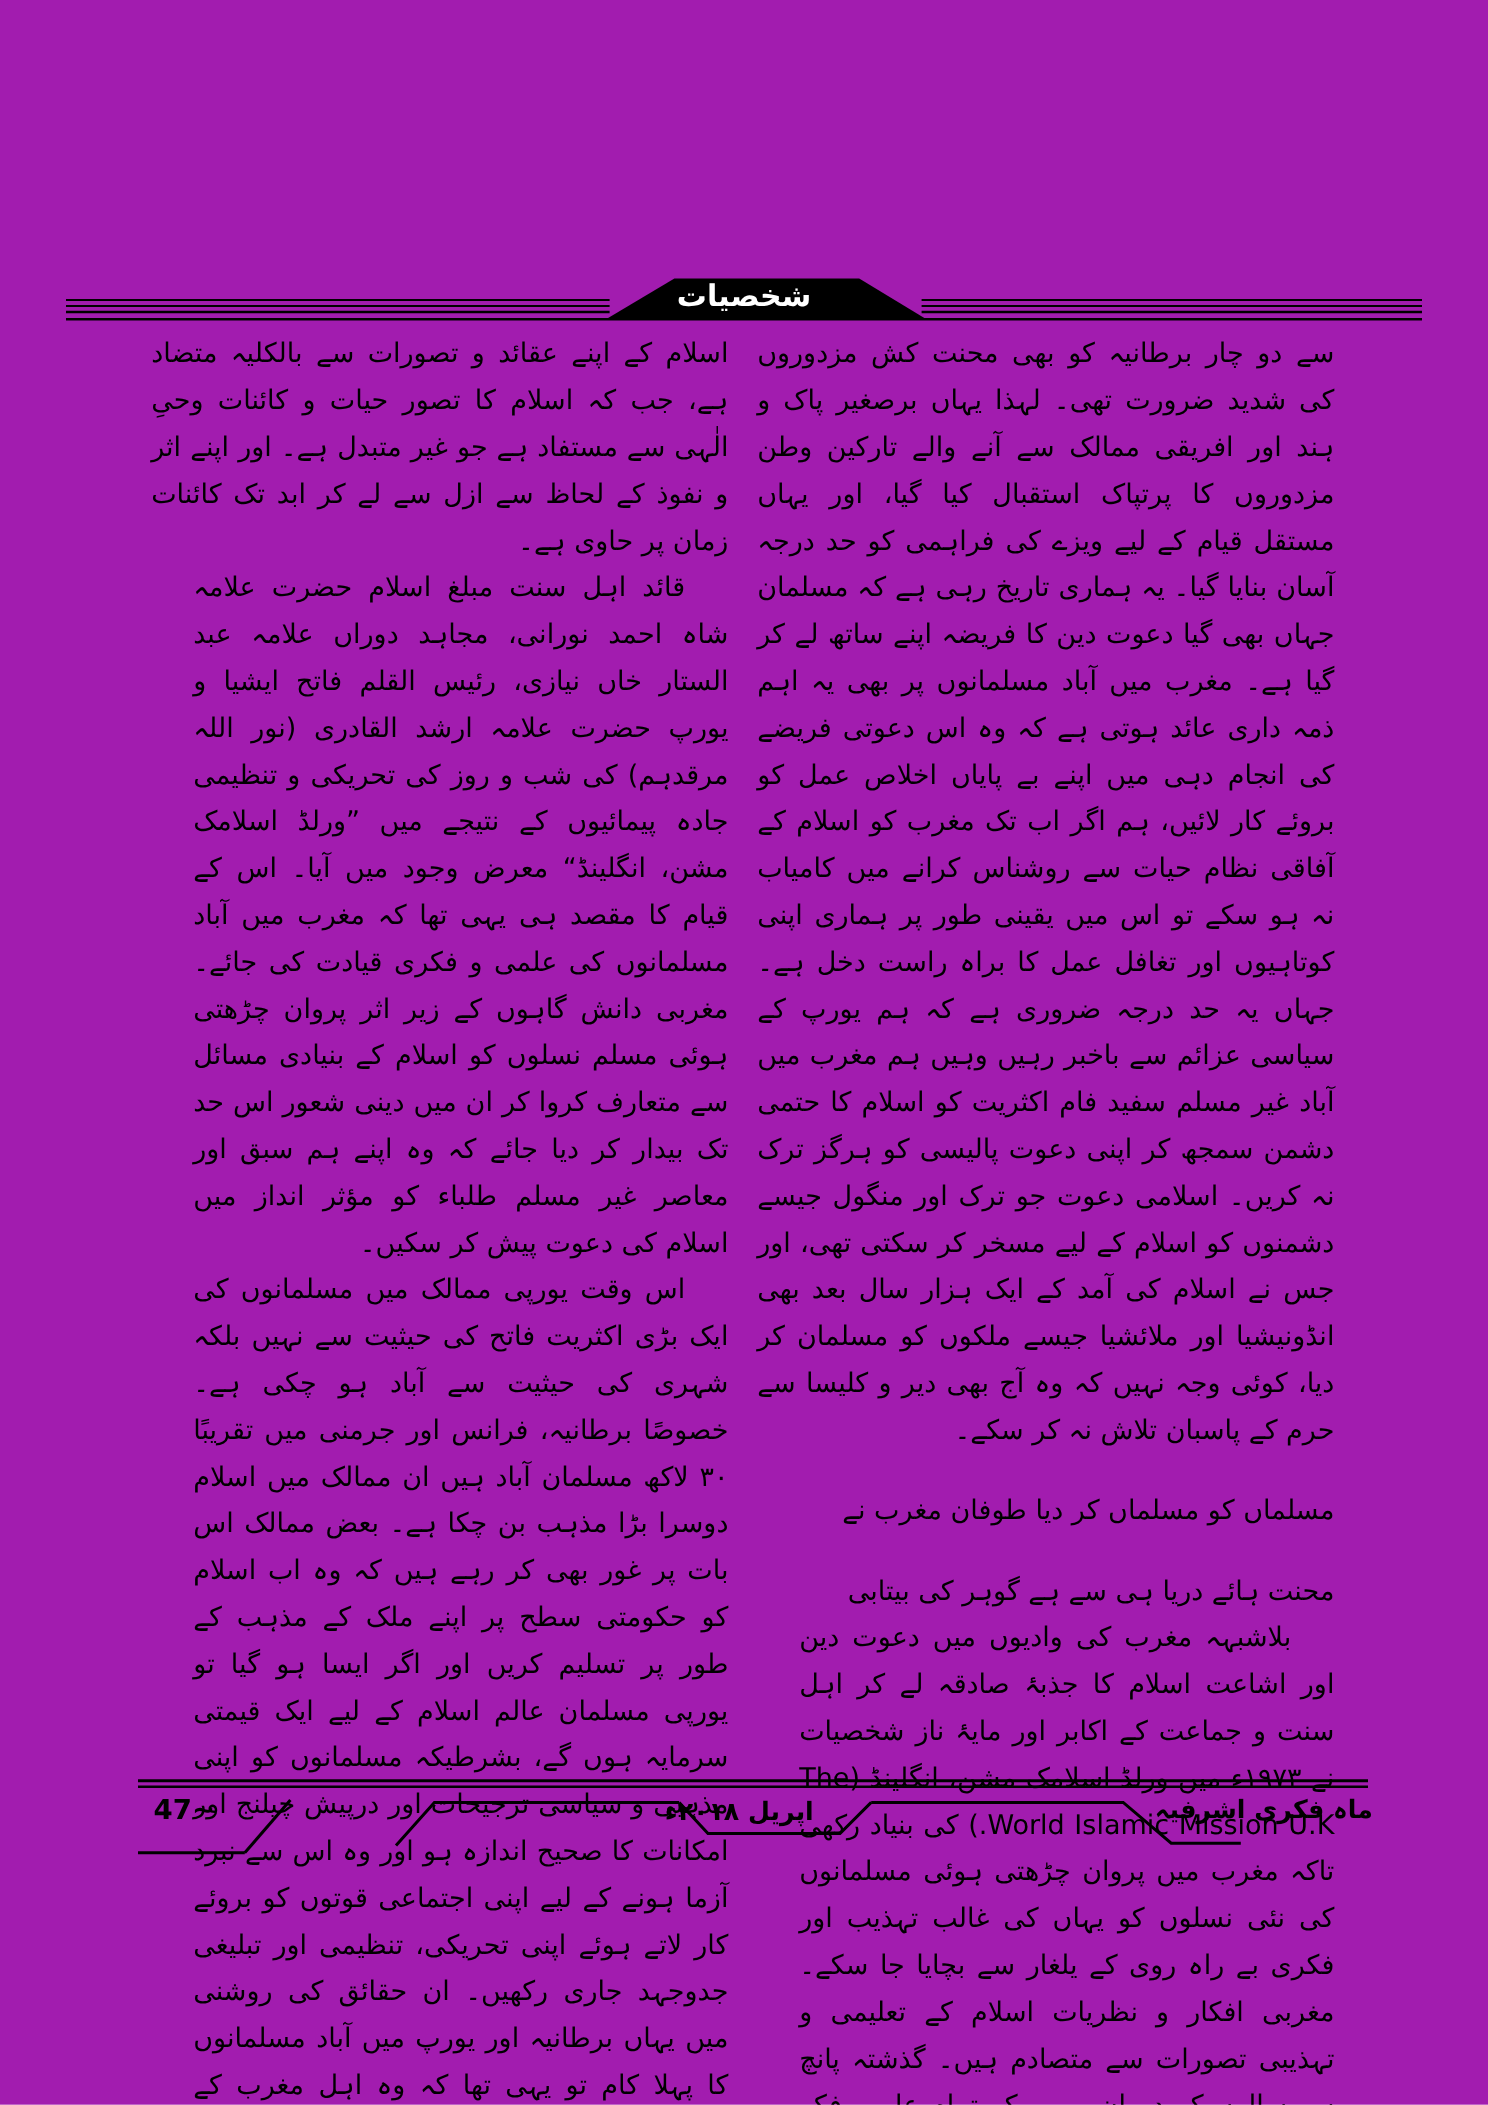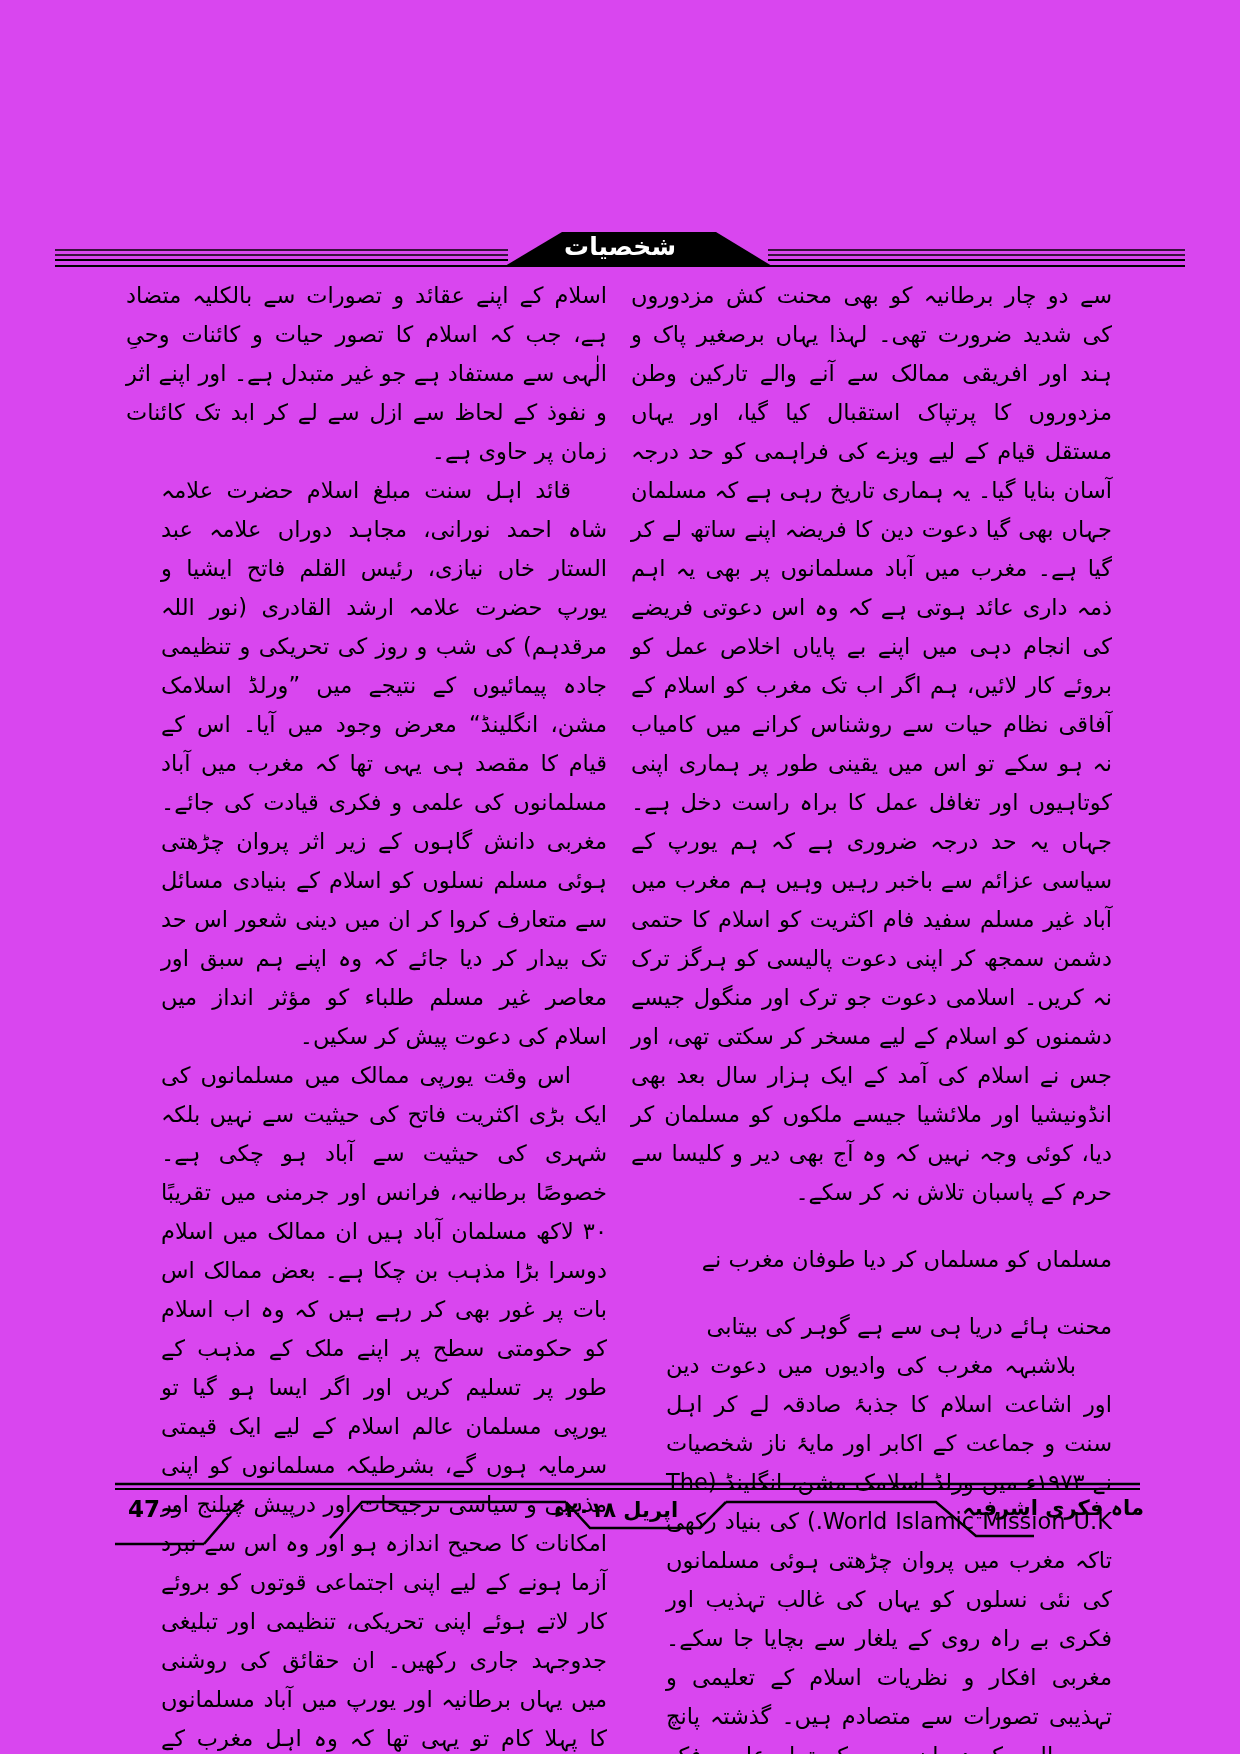--- a/index.html
+++ b/index.html
@@ -6,21 +6,21 @@
   html, body { margin: 0; padding: 0; }
   body {
     width: 1240px;
     height: 1754px;
     background: #ffffff;
     font-family: "DejaVu Sans", sans-serif;
     color: #000;
     position: relative;
     overflow: hidden;
   }
-  .page { position: absolute; inset: 0; background: #d946ef; }
+  .page { position: absolute; inset: 0; background: #a21caf; }
 
   
   .header-band { position: absolute; top: 226px; left: 0; width: 1240px; height: 46px; }
   .header-band svg { position: absolute; top: 0; left: 0; }
   .section-title {
     position: absolute;
     top: 6px;
     left: 50%;
     transform: translateX(-50%);
     width: 260px;

